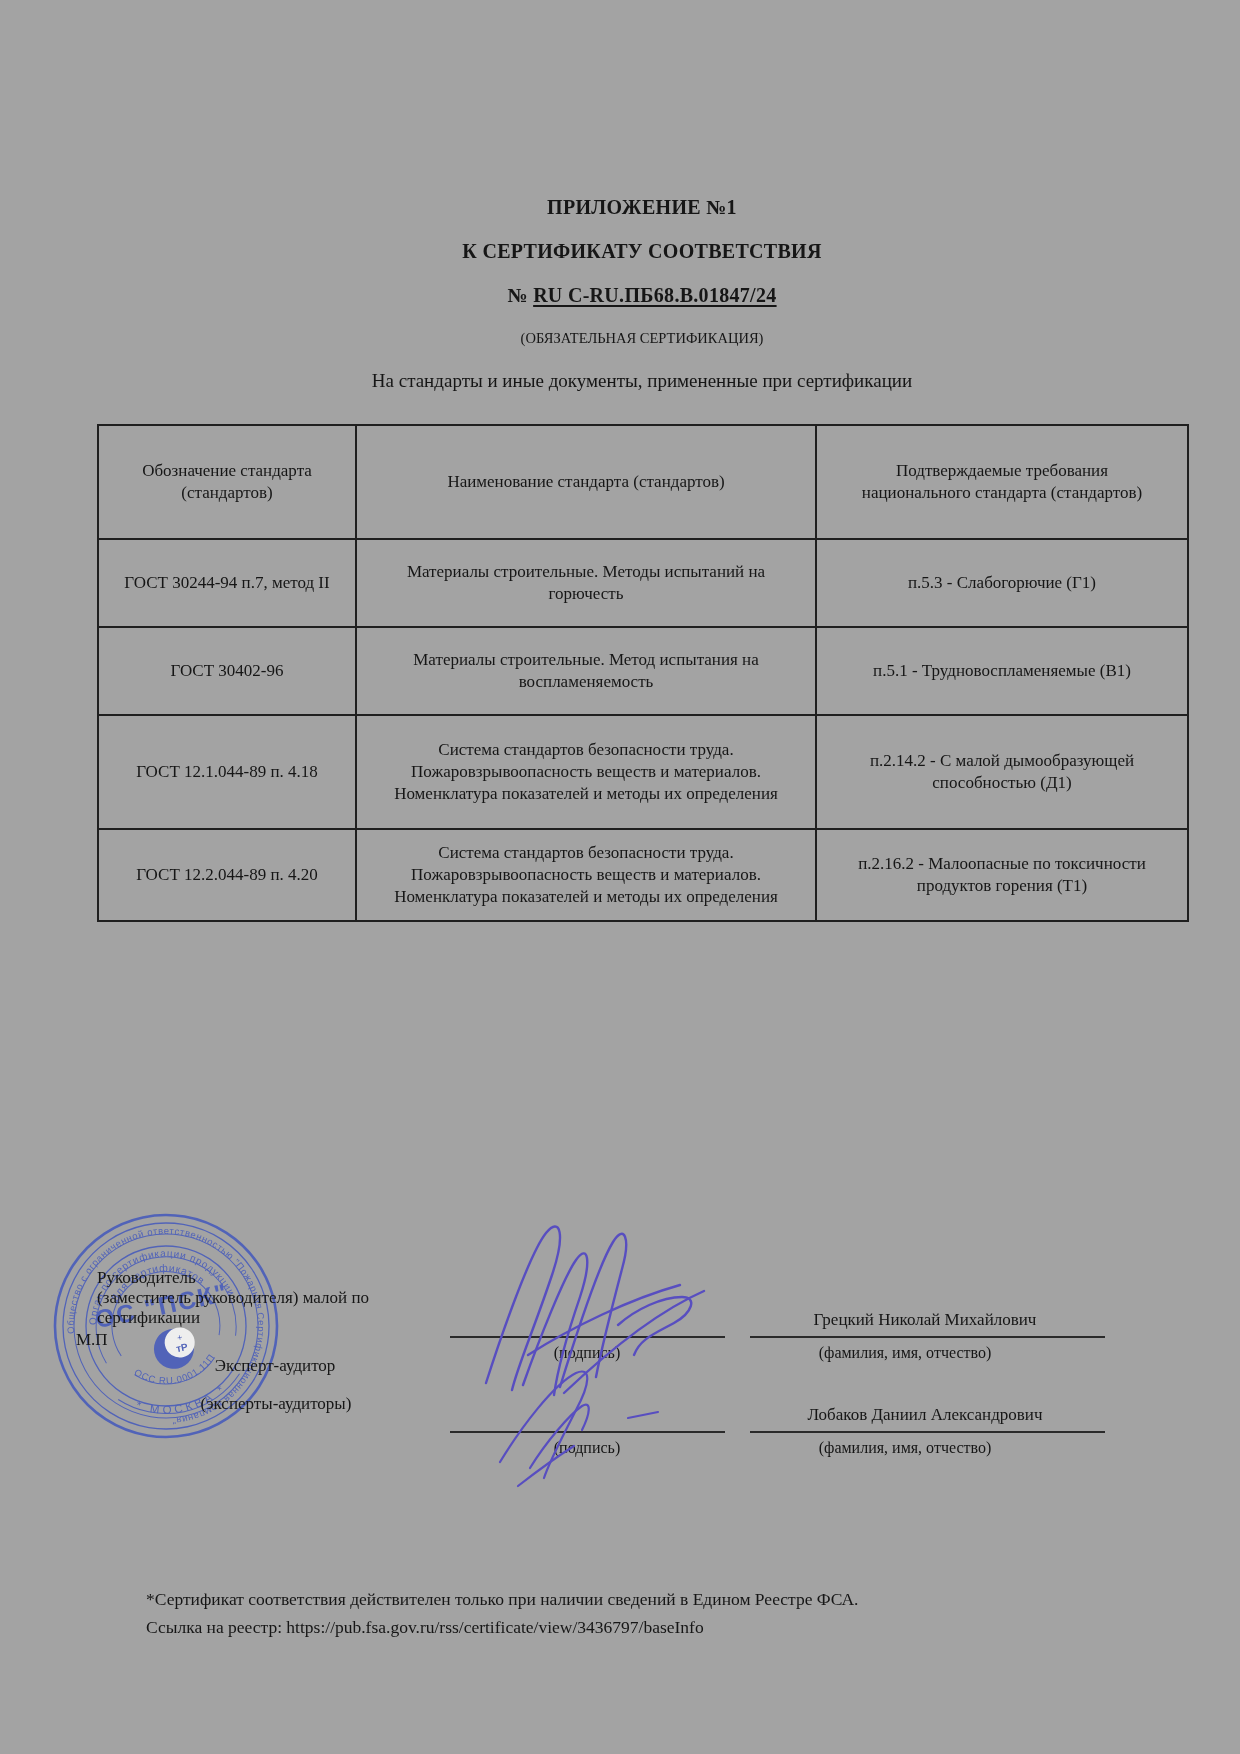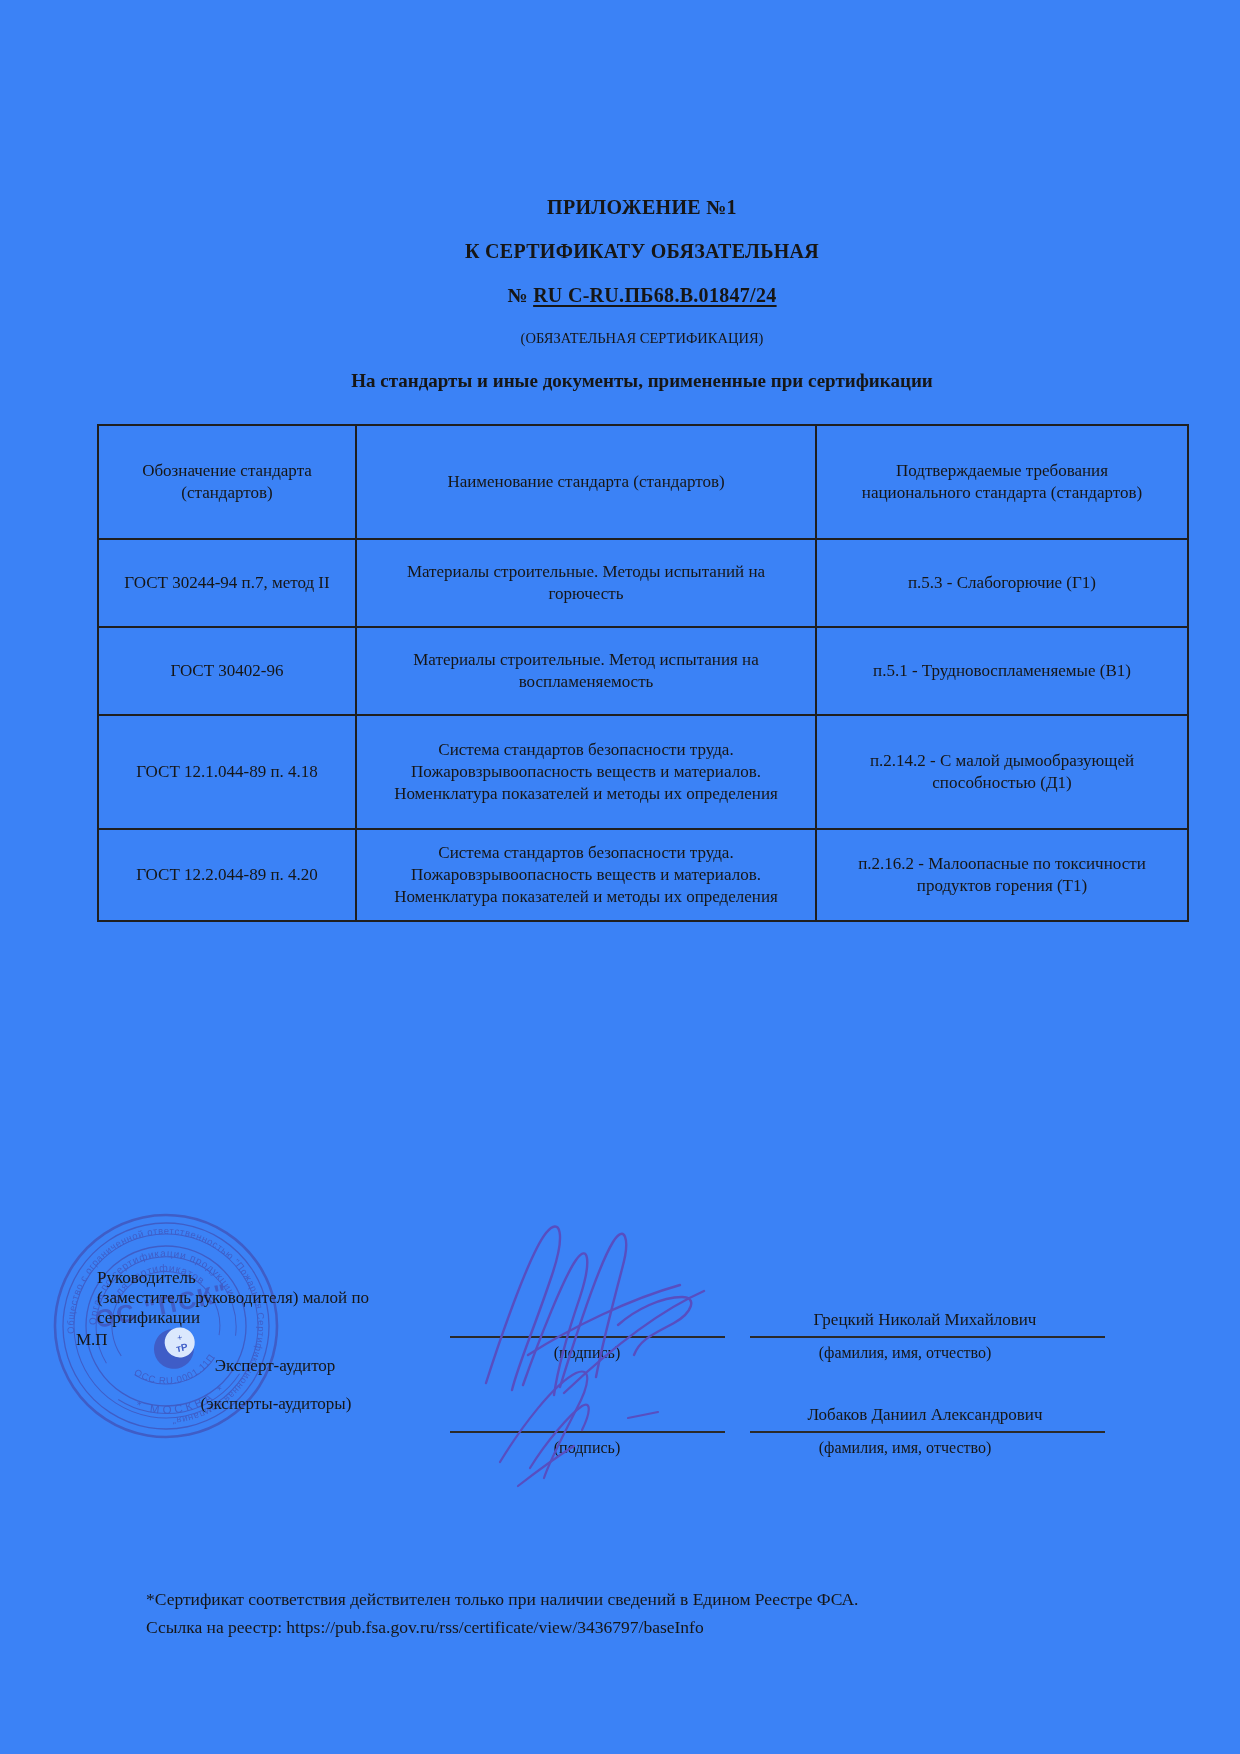--- a/index.html
+++ b/index.html
@@ -1,25 +1,25 @@
 <!DOCTYPE html>
 <html><head>
 <meta charset="utf-8">
 <style>
   html,body{margin:0;padding:0;background:#e8e8e8;}
   .page{
-    position:relative;width:1240px;height:1754px;background:#3b82f6;
+    position:relative;width:1240px;height:1754px;background:#a3a3a3;
     font-family:"Liberation Serif","DejaVu Serif",serif;color:#161616;
     margin:0 auto;overflow:hidden;
   }
   
   .titles{position:absolute;left:97px;top:0;width:1090px;text-align:center;}
   .t-main{position:absolute;left:0;width:100%;font-weight:bold;font-size:20px;letter-spacing:.3px;}
   .t-sub {position:absolute;left:0;width:100%;font-size:14.5px;}
-  .t-bold{position:absolute;left:0;width:100%;font-weight:bold;font-size:19px;}
+  .t-bold{position:absolute;left:0;width:100%;font-weight:normal;font-size:19px;}
   .u{ text-decoration:underline; text-underline-offset:3px;}
   
   table.std{
     position:absolute;left:97px;top:424px;width:1090px;
     border-collapse:collapse;table-layout:fixed;
     font-size:17px;line-height:22px;
   }
   table.std td{
     border:2px solid #1f1f1f;text-align:center;vertical-align:middle;
     padding:2px 20px;
@@ -46,21 +46,21 @@
   .foot{position:absolute;left:106px;width:1060px;font-size:17.5px;line-height:26px;margin-left:40px;}
   .ink{stroke:#584ec0;fill:none;stroke-linecap:round;}
 </style>
 </head>
 <body>
 
 <div class="page">
 
   <div class="titles">
     <div class="t-main" style="top:196px">ПРИЛОЖЕНИЕ №1</div>
-    <div class="t-main" style="top:240px">К СЕРТИФИКАТУ ОБЯЗАТЕЛЬНАЯ</div>
+    <div class="t-main" style="top:240px">К СЕРТИФИКАТУ СООТВЕТСТВИЯ</div>
     <div class="t-main" style="top:284px"><span>№</span>&nbsp;<span class="u">RU C-RU.ПБ68.В.01847/24</span></div>
     <div class="t-sub" style="top:330px">(ОБЯЗАТЕЛЬНАЯ СЕРТИФИКАЦИЯ)</div>
     <div class="t-bold" style="top:370px">На стандарты и иные документы, примененные при сертификации</div>
   </div>
 
   <table class="std">
     <colgroup>
         <col class="c1">
         <col class="c2">
         <col class="c3">

